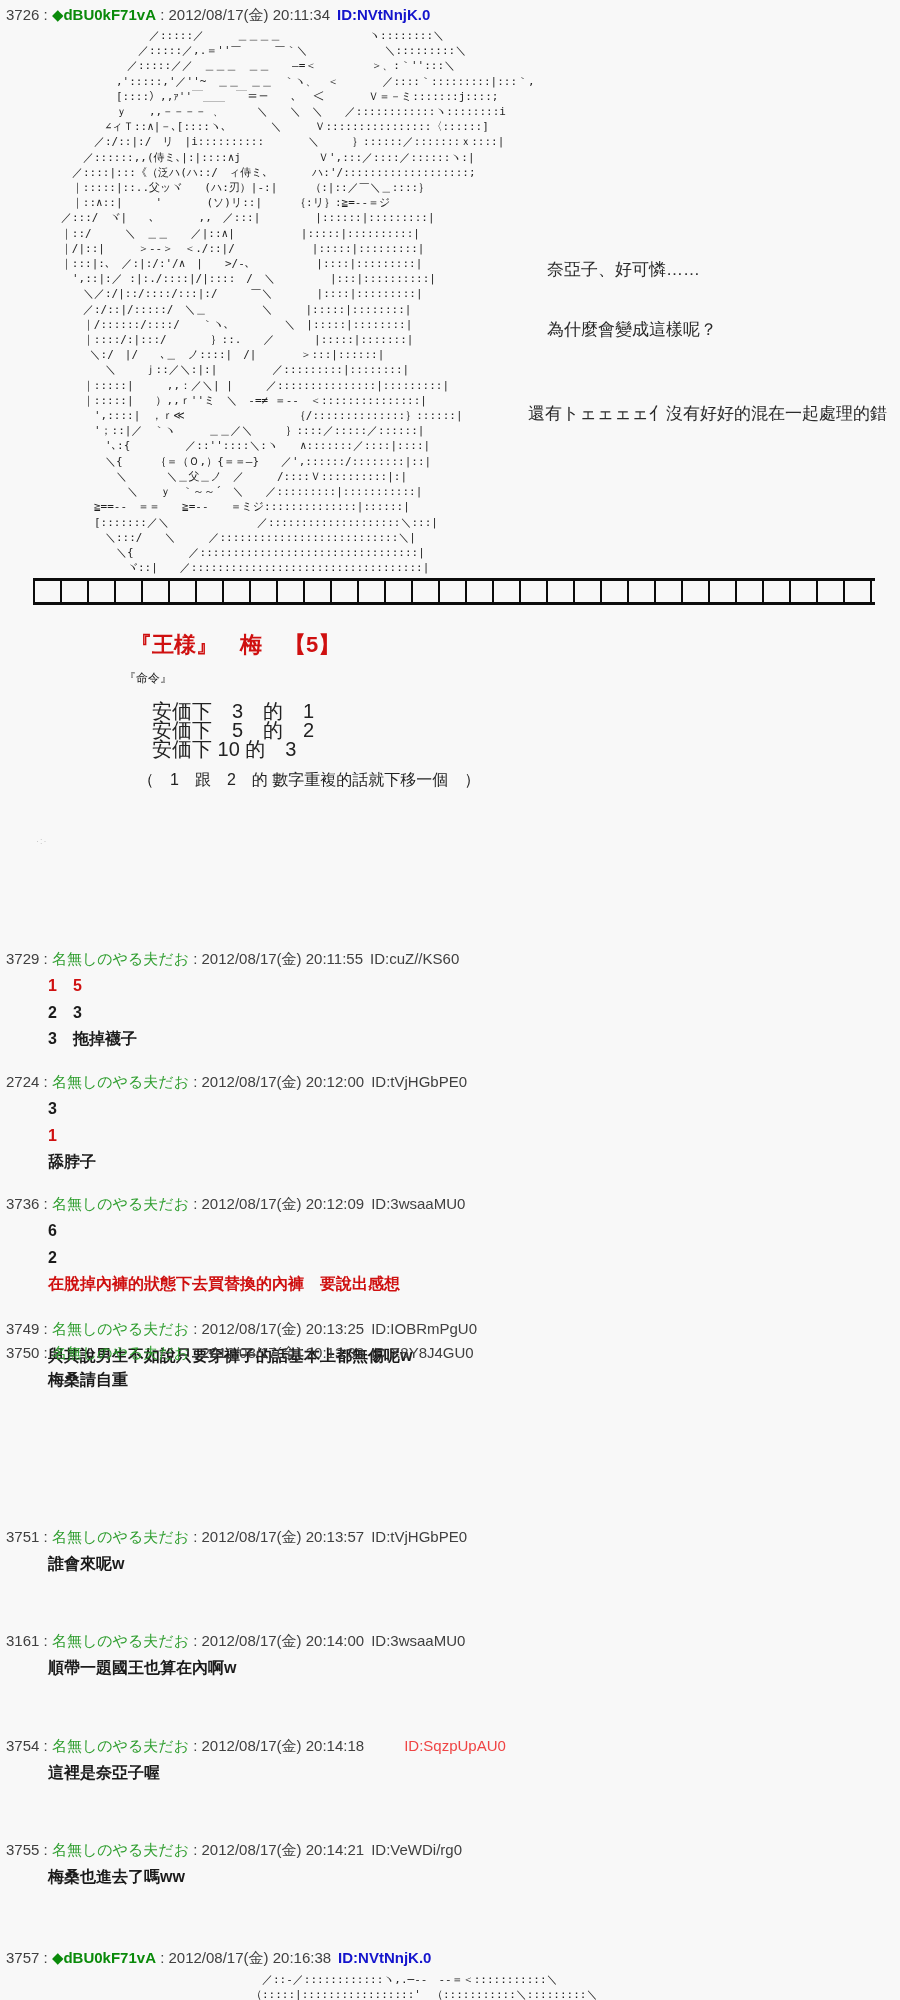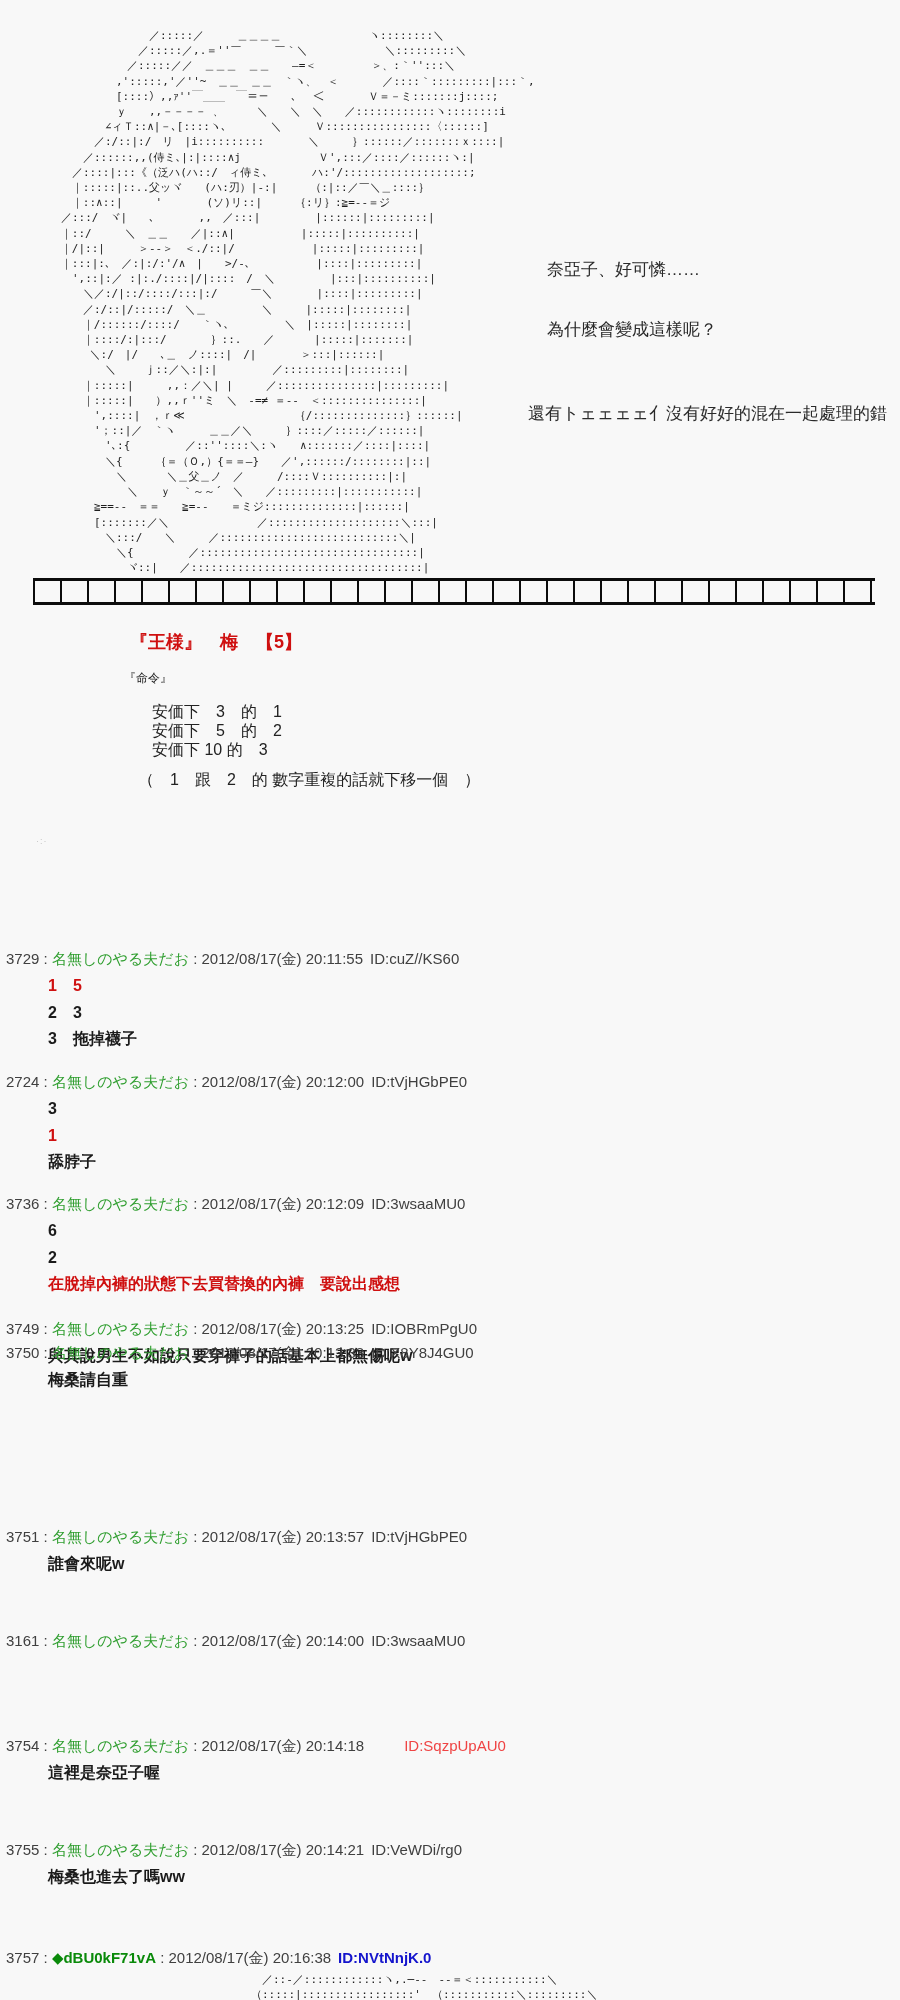--- a/index.html
+++ b/index.html
@@ -16,37 +16,42 @@
   .b{font-weight:bold;}
   .pid{margin-left:7px;}
   .pbody{margin:5px 0 0 42px;}
   .bline{font-size:16px;font-weight:bold;line-height:18.5px;white-space:pre;margin-top:8px;}
   .aa{
     position:absolute;margin:0;
     font-family:"DejaVu Sans Mono","DejaVu Sans",monospace;
     font-size:11px;line-height:15.2px;color:#1e1e1e;white-space:pre;
   }
   .dlg{position:absolute;font-size:17px;color:#2a2a2a;white-space:pre;}
-  .king{position:absolute;left:130px;top:630px;font-size:18px;font-weight:bold;white-space:pre;}
+  .king{position:absolute;left:130px;top:630px;font-size:22px;font-weight:bold;white-space:pre;}
   .order{position:absolute;left:124px;top:670px;font-size:12px;color:#222;white-space:pre;}
   .anka{position:absolute;left:152px;top:702px;margin:0;font-family:inherit;
-        font-size:16px;line-height:19px;color:#222;white-space:pre;}
+        font-size:20px;line-height:19px;color:#222;white-space:pre;}
   .note{position:absolute;left:138px;top:770px;font-size:16px;color:#222;white-space:pre;}
   .ladder{
     position:absolute;left:33px;top:578px;width:842px;height:27px;box-sizing:border-box;
     border-top:3px solid #0c0c0c;border-bottom:3px solid #0c0c0c;
     background:repeating-linear-gradient(90deg,#0c0c0c 0 2px,transparent 2px 27px);
   }
   .stray{position:absolute;left:36px;top:836px;font-size:9px;color:#c5c5c5;letter-spacing:1px;}
 </style>
 </head>
 <body>
 
 <div class="page">
 
+  <div class="post" style="top:6px">
+    <div class="phead">
+      <span style="color: rgb(64, 64, 64);">3726</span><span class="sep"> : </span><span class="b" style="color: rgb(10, 138, 10);">◆dBU0kF71vA</span><span class="sep"> : </span><span style="color: rgb(64, 64, 64);">2012/08/17(金) 20:11:34</span><span class="pid b" style="color: rgb(20, 20, 204);">ID:NVtNnjK.0</span>
+    </div>
+  </div>
 
   <pre class="aa" style="left:50px;top:28px">　　　　　　　　　／:::::／　　　＿＿＿＿　　　　　　　　ヽ::::::::＼
 　　　　　　　　／:::::／,.＝''￣　　　￣｀＼　　　　　　　＼:::::::::＼
 　　　　　　　／:::::／／　＿＿＿　＿＿　　―=＜　　　　　＞、:｀'':::＼
 　　　　　　,':::::,'／''~　＿＿　＿＿　｀ヽ、　＜　　　　／::::｀:::::::::|:::｀,
 　　　　　　[::::）,,ｧ''￣＿＿　￣＝－　　、　＜　　　　Ｖ＝－ミ:::::::j::::;
 　　　　　　ｙ　　,,－－－－ 、　　　＼　　＼　＼　　／::::::::::::ヽ::::::::i
 　　　　　∠ィＴ::∧|－､[::::ヽ､　　　　＼　　　Ｖ::::::::::::::::〈::::::]
 　　　　／:/::|:/　リ　|i::::::::::　　　　＼　　　｝::::::／:::::::ｘ::::|
 　　　／::::::,,(侍ミ､|:|::::∧j　　　　　　　Ｖ',:::／::::／::::::ヽ:|
@@ -150,20 +155,23 @@
     </div>
     <div class="pbody">
       <div class="bline" style="color: rgb(27, 27, 27);">誰會來呢w</div>
     </div>
   </div>
 
   <div class="post" style="top:1632px">
     <div class="phead">
       <span style="color: rgb(64, 64, 64);">3161</span><span class="sep"> : </span><span style="color: rgb(47, 158, 47);">名無しのやる夫だお</span><span class="sep"> : </span><span style="color: rgb(64, 64, 64);">2012/08/17(金) 20:14:00</span><span class="pid" style="color: rgb(64, 64, 64);">ID:3wsaaMU0</span>
     </div>
+    <div class="pbody">
+      <div class="bline" style="color: rgb(27, 27, 27);">順帶一題國王也算在內啊w</div>
+    </div>
   </div>
 
   <div class="post" style="top:1737px">
     <div class="phead">
       <span style="color: rgb(64, 64, 64);">3754</span><span class="sep"> : </span><span style="color: rgb(47, 158, 47);">名無しのやる夫だお</span><span class="sep"> : </span><span style="color: rgb(64, 64, 64);">2012/08/17(金) 20:14:18</span><span class="pid" style="color: #ef4444; margin-left: 40px;">ID:SqzpUpAU0</span>
     </div>
     <div class="pbody">
       <div class="bline" style="color: rgb(27, 27, 27);">這裡是奈亞子喔</div>
     </div>
   </div>

